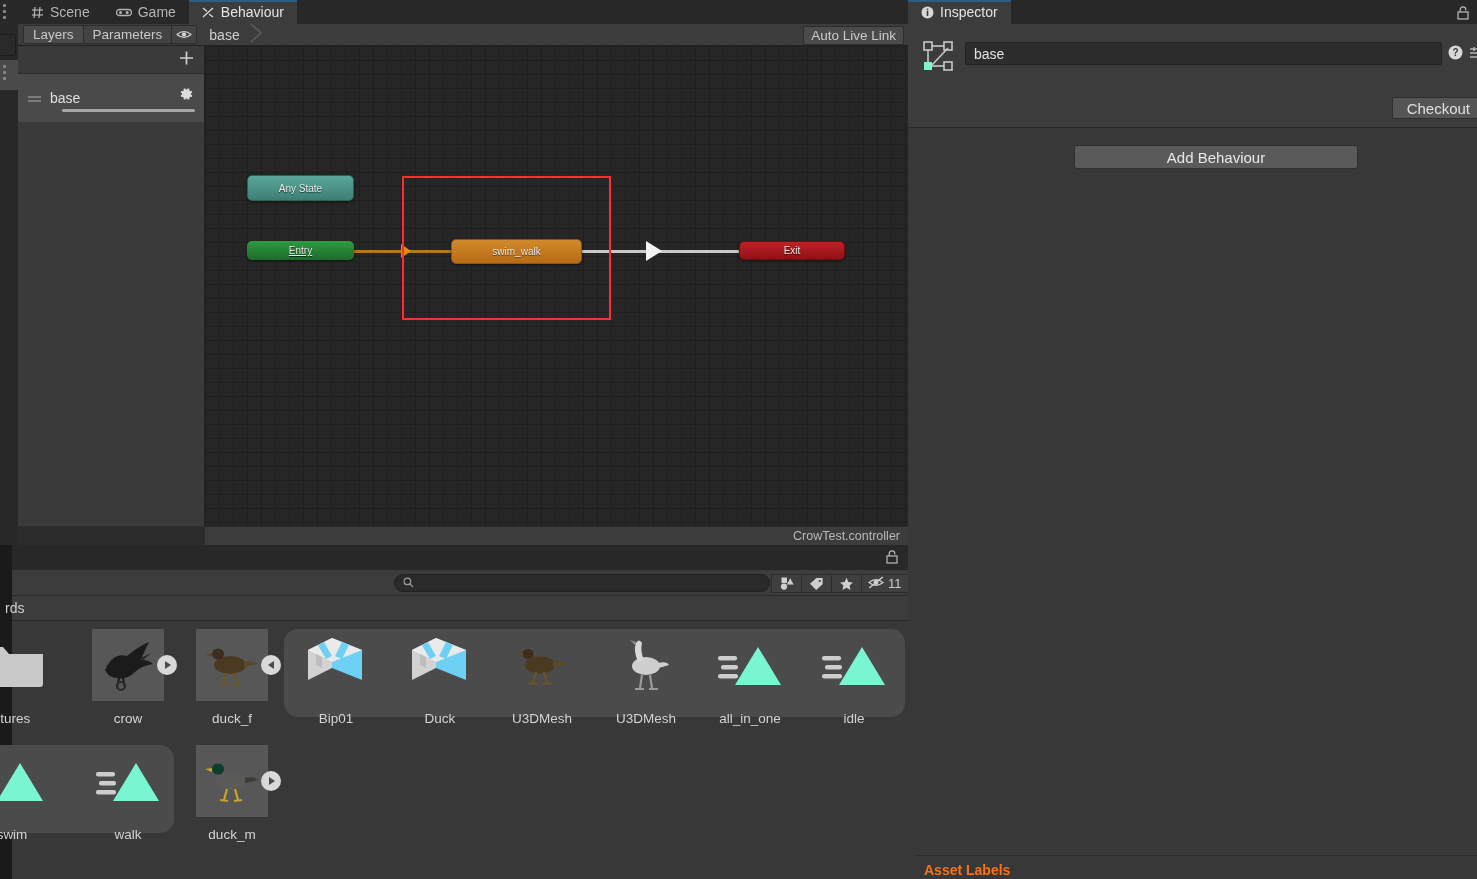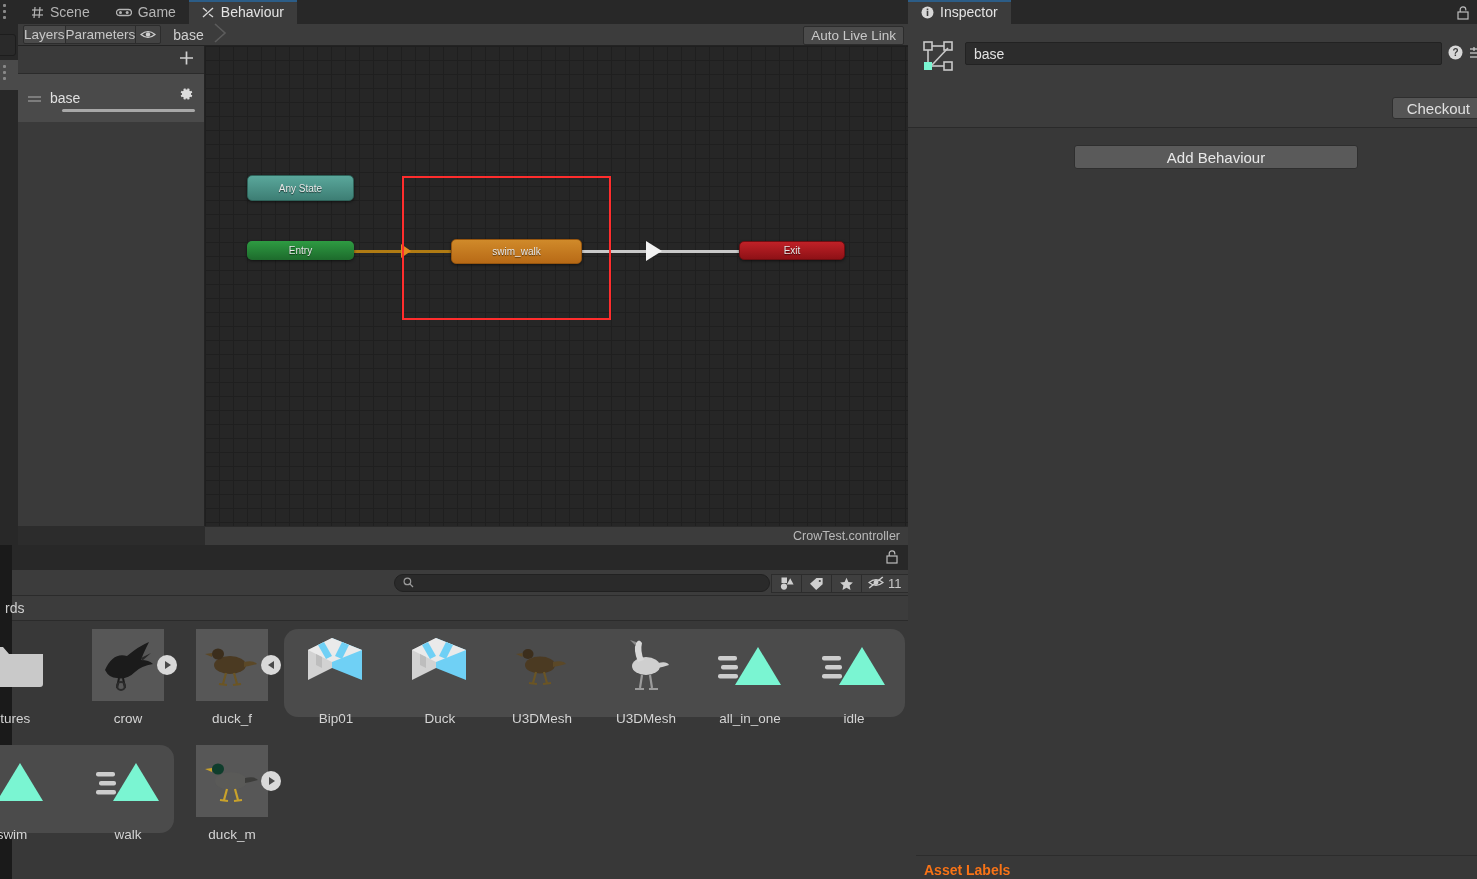--- a/index.html
+++ b/index.html
@@ -41,21 +41,21 @@
   #sliver-row { position: absolute; left: 0; top: 60px; width: 18px; height: 30px; background: #4a4a4a; }
 
   
   #animwin { left: 18px; top: 0; width: 890px; height: 545px; background: #383838; }
   #anim-tabs { position: absolute; left: 0; top: 0; width: 890px; }
   #anim-sub {
     position: absolute; left: 0; top: 24px; width: 890px; height: 22px;
     background: #3c3c3c; display: flex; align-items: center; border-bottom: 1px solid #232323;
   }
   .subtab {
-    height: 19px; display: flex; align-items: center; padding: 0 0;
+    height: 19px; display: flex; align-items: center; padding: 0 9px;
     font-size: 13.5px; color: #c8c8c8; background: #4b4b4b;
     border: 1px solid #2c2c2c; margin-left: -1px;
   }
   .subtab:first-child { margin-left: 5px; border-radius: 2px 0 0 2px; }
   .subtab.plain { background: #434343; }
   #eyebtn { width: 26px; height: 19px; display: flex; align-items: center; justify-content: center;
             background: #434343; border: 1px solid #2c2c2c; border-radius: 0 2px 2px 0; margin-left: -1px; }
   #bc-base { margin-left: 12px; font-size: 14px; color: #d0d0d0; }
   #bc-arrow { margin-left: 10px; }
   #autolive {
@@ -85,21 +85,21 @@
            overflow: hidden; }
   .node {
     position: absolute; display: flex; align-items: center; justify-content: center;
     font-size: 10px; color: #e8e8e8; border-radius: 5px;
     text-shadow: 0 1px 1px rgba(0,0,0,.6);
     box-shadow: 0 1px 3px rgba(0,0,0,.55);
   }
   .node.anystate { background: linear-gradient(#5aa79b, #3d7e74); border: 1px solid #2e6259; }
   .node.entry    { background: linear-gradient(#2e9b42, #1d6b2c); border: 1px solid #17522
 
-1; }
+1; text-decoration: underline; }
   .node.state    { background: linear-gradient(#d08a2a, #b86a16); border: 1px solid #96550f; font-size: 10px; }
   .node.exit     { background: linear-gradient(#c02127, #8e1116); border: 1px solid #6f0d11; }
   #selbox { position: absolute; border: 2px solid #ff2d2d; }
   .edge { position: absolute; height: 3px; }
   .edge.orange { background: #b07b13; }
   .edge.grey   { background: #c9c9c9; }
   .tri { position: absolute; width: 0; height: 0; }
   .tri.orange { border-left: 10px solid #e08a1e; border-top: 7px solid transparent; border-bottom: 7px solid transparent; }
   .tri.white  { border-left: 16px solid #f2f2f2; border-top: 10px solid transparent; border-bottom: 10px solid transparent; }
 

